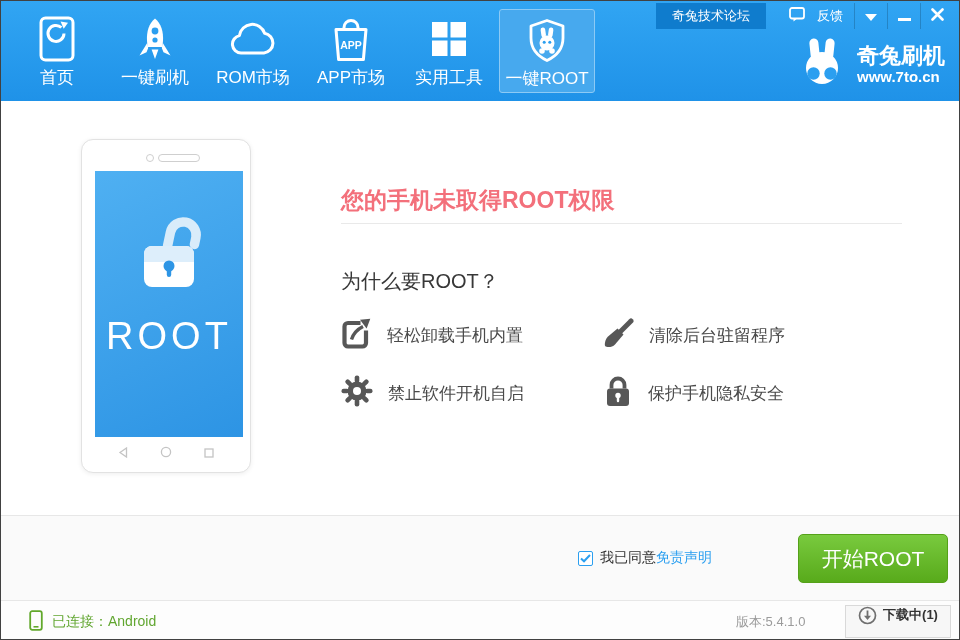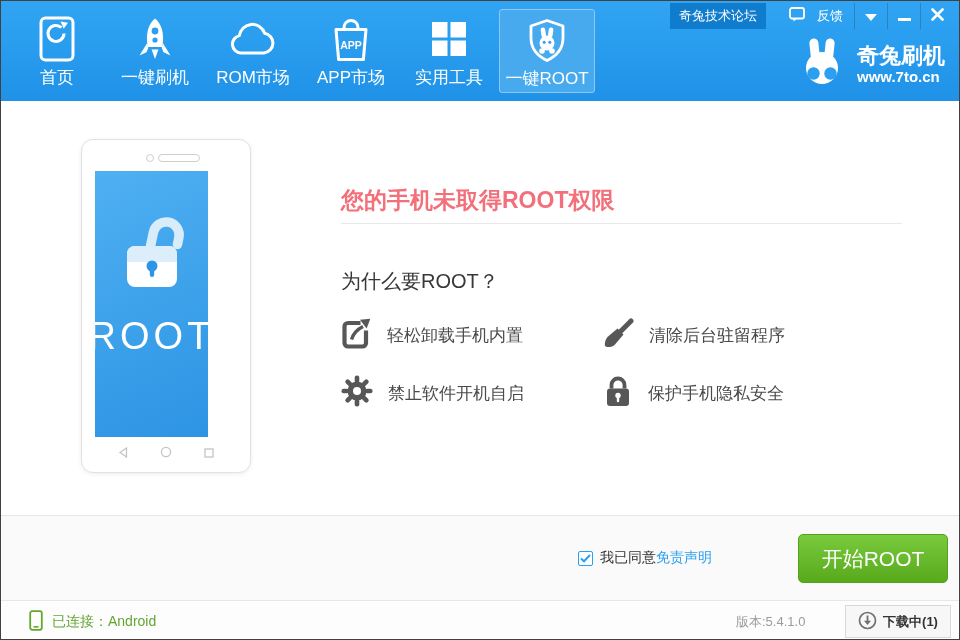--- a/index.html
+++ b/index.html
@@ -8,34 +8,34 @@
 
   
   .header{position:absolute;left:0;top:0;width:958px;height:100px;background:linear-gradient(180deg,#31a5f3,#1f92e8);}
   .tabs{position:absolute;left:8px;top:0;display:flex;gap:2px;}
   .tab{box-sizing:border-box;width:96px;height:84px;margin-top:8px;display:flex;flex-direction:column;align-items:center;justify-content:flex-start;padding-top:5px;cursor:pointer;}
   .tab.selected{background:#47a9ee;border:1px solid #8ccaf5;border-radius:3px;}
   .tab .icon-box{height:50px;display:flex;align-items:center;justify-content:flex-end;}
   .tab .tab-label{color:#fff;font-size:17px;margin-top:2px;white-space:nowrap;}
 
   .win-controls{position:absolute;right:6px;top:2px;height:26px;display:flex;align-items:center;color:#fff;font-size:13px;}
-  .forum-btn{background:#0f7ccd;padding:4px 9px;margin-right:12px;cursor:pointer;white-space:nowrap;}
+  .forum-btn{background:#0f7ccd;padding:4px 16px;margin-right:12px;cursor:pointer;white-space:nowrap;}
   .feedback{display:flex;align-items:center;gap:12px;padding:0 11px;cursor:pointer;white-space:nowrap;}
   .vsep{width:1px;height:26px;background:rgba(0,0,0,0.18);}
   .ctl{width:32px;height:26px;display:flex;align-items:center;justify-content:center;cursor:pointer;}
 
   .brand{position:absolute;right:14px;top:36px;display:flex;align-items:center;gap:10px;color:#fff;}
   .brand-name{font-size:22px;font-weight:bold;line-height:25px;white-space:nowrap;}
   .brand-url{font-size:15px;font-weight:bold;line-height:18px;white-space:nowrap;}
 
   
   .phone-card{position:absolute;left:80px;top:138px;width:170px;height:334px;box-sizing:border-box;background:#fff;border:1px solid #e2e2e2;border-radius:12px;box-shadow:0 1px 5px rgba(0,0,0,0.07);}
   .speaker-dot{position:absolute;left:64px;top:14px;width:6px;height:6px;border:1px solid #cfcfcf;border-radius:50%;}
   .speaker-bar{position:absolute;left:76px;top:14px;width:40px;height:6px;border:1px solid #cfcfcf;border-radius:4px;}
-  .phone-screen{position:absolute;left:13px;top:31px;width:113px;height:266px;background:linear-gradient(155deg,#4fb0f2,#2d94e4);display:flex;flex-direction:column;align-items:center;}
+  .phone-screen{position:absolute;left:13px;top:31px;width:148px;height:266px;background:linear-gradient(155deg,#4fb0f2,#2d94e4);display:flex;flex-direction:column;align-items:center;}
   .screen-root-text{color:#fff;font-size:38px;font-weight:300;letter-spacing:4px;margin-top:14px;}
   .phone-nav{position:absolute;left:0;bottom:10px;width:100%;display:flex;justify-content:space-between;box-sizing:border-box;padding:0 36px;align-items:center;}
 
   
   .main-title{position:absolute;left:340px;top:184px;font-size:23px;font-weight:bold;color:#f3707b;white-space:nowrap;text-align:right;}
   .title-divider{position:absolute;left:340px;top:222px;width:561px;height:1px;background:#e9e9e9;}
   .why-heading{position:absolute;left:340px;top:267px;font-size:20px;color:#383838;white-space:nowrap;}
   .features{position:absolute;left:340px;top:316px;display:grid;grid-template-columns:262px 262px;row-gap:22px;}
   .feature{display:flex;align-items:center;gap:15px;height:36px;}
   .feature-label{font-size:17px;color:#4a4a4a;white-space:nowrap;}
@@ -45,21 +45,21 @@
   .agree-row{position:absolute;left:577px;top:33px;display:flex;align-items:center;font-size:14px;}
   .checkbox{box-sizing:border-box;width:15px;height:15px;border:1px solid #2b9ff0;border-radius:2px;background:#fff;display:flex;align-items:center;justify-content:center;margin-right:7px;cursor:pointer;}
   .agree-label{color:#333;}
   .disclaimer-link{color:#2b9ff0;cursor:pointer;}
   .start-root-btn{position:absolute;left:797px;top:18px;width:148px;height:47px;background:linear-gradient(180deg,#79ca3e,#58aa1b);border:1px solid #55a119;border-radius:5px;color:#fff;font-size:21px;display:flex;align-items:center;justify-content:center;cursor:pointer;white-space:nowrap;}
 
   
   .status-bar{position:absolute;left:0;top:600px;width:958px;height:38px;background:#fdfdfd;}
   .conn{position:absolute;left:28px;top:9px;display:flex;align-items:center;gap:9px;font-size:14px;color:#61a630;white-space:nowrap;}
   .version{position:absolute;left:735px;top:12px;font-size:13px;color:#9b9b9b;white-space:nowrap;}
-  .download-btn{position:absolute;right:8px;top:4px;width:106px;height:33px;box-sizing:border-box;background:#f7f7f7;border:1px solid #d9d9d9;display:flex;align-items:center;justify-content:center;gap:6px;font-size:13px;font-weight:bold;color:#333;cursor:pointer;white-space:nowrap;}
+  .download-btn{position:absolute;right:8px;top:4px;width:106px;height:33px;box-sizing:border-box;background:#f7f7f7;border:1px solid #d9d9d9;display:flex;align-items:flex-start;justify-content:center;gap:6px;font-size:13px;font-weight:bold;color:#333;cursor:pointer;white-space:nowrap;}
 </style>
 </head>
 <body>
 
 <div class="window">
 
   <div class="header">
     <div class="tabs">
 
       <div class="tab">

